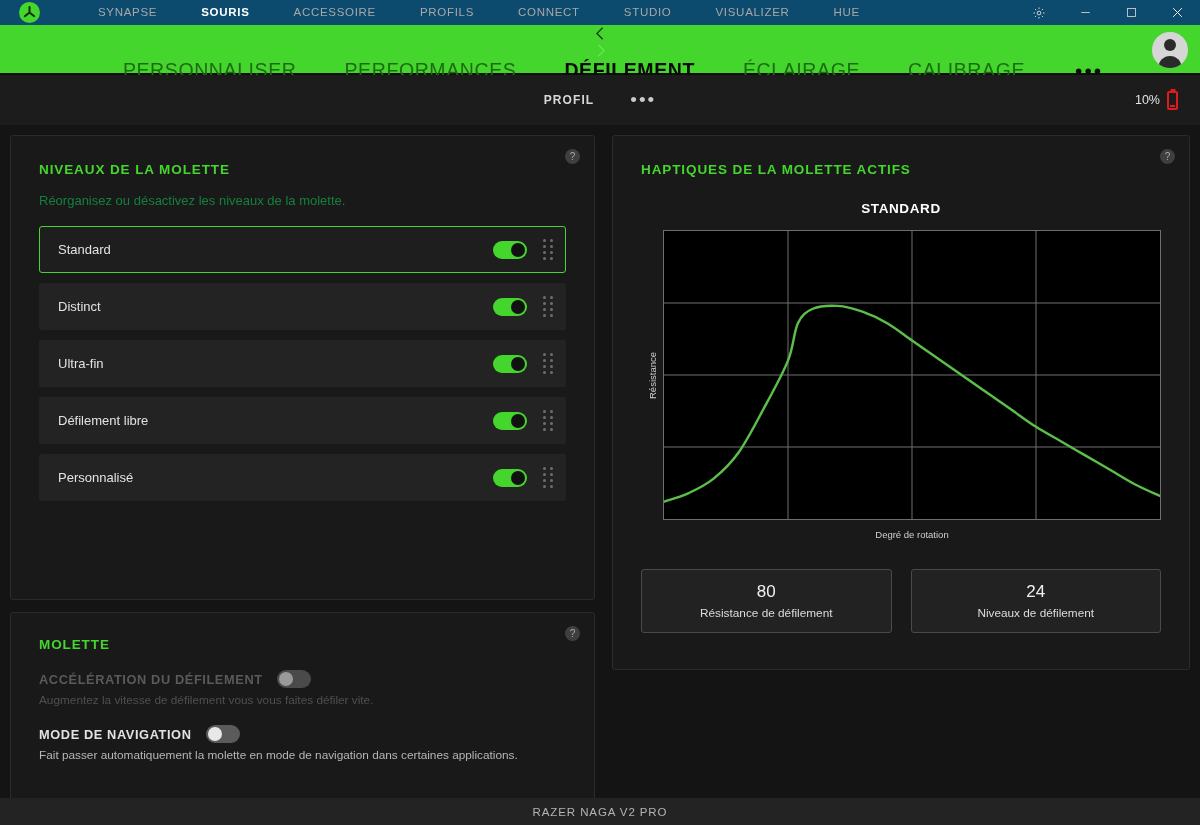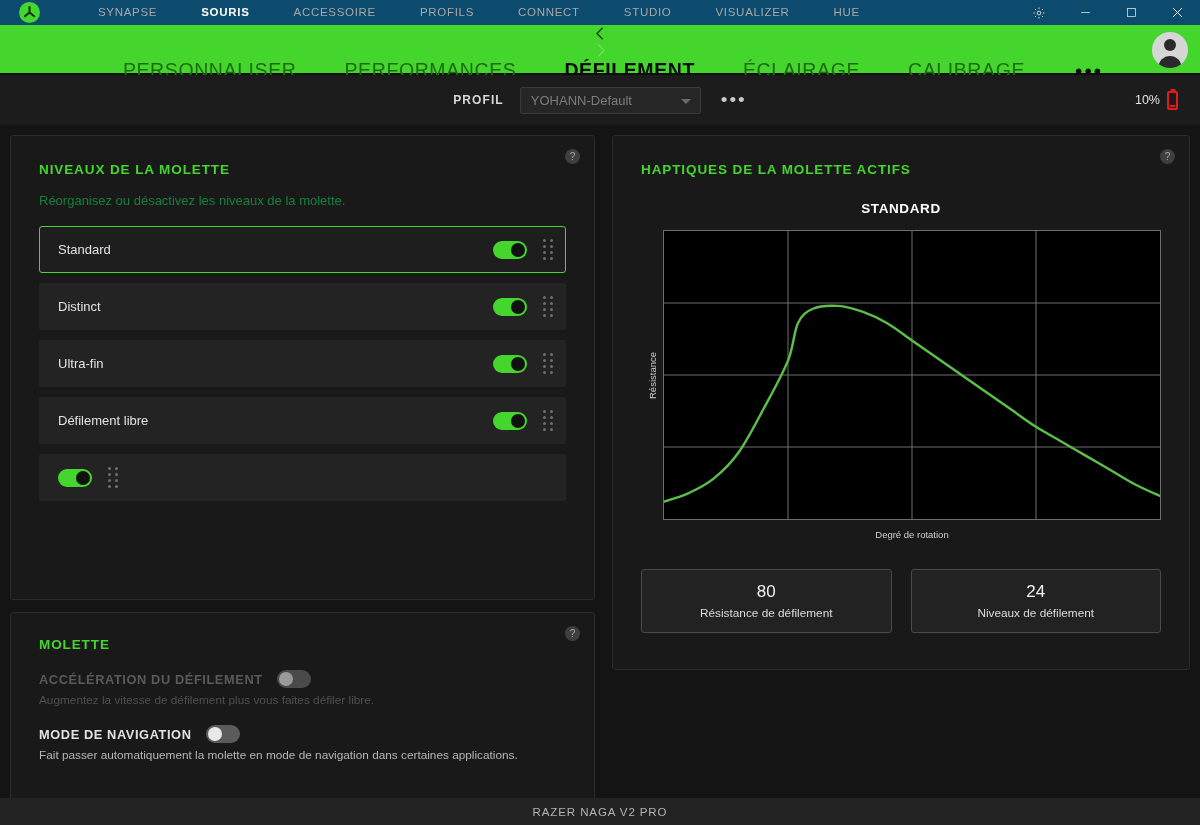--- a/index.html
+++ b/index.html
@@ -284,24 +284,20 @@
     <div class="nav-more">•••</div>
   </div>
   <div class="avatar">
     <span class="head"></span>
     <span class="body"></span>
   </div>
 </div>
 
 <div class="profilebar">
   <div class="profile-label">PROFIL</div>
-  <div class="profile-select">
-    <span>YOHANN-Default</span>
-    <span class="caret"></span>
-  </div>
   <div class="profile-dots">•••</div>
   <div class="battery">
     <span class="battery-pct">10%</span>
     <span class="battery-icon"></span>
   </div>
 </div>
 
 <div class="content">
 
   <div class="col-left">
@@ -376,20 +372,21 @@
               <i></i>
               <i></i>
               <i></i>
               <i></i>
               <i></i>
               <i></i>
             </span>
         </div>
 
         <div class="level-row">
+          <span class="level-name">Personnalisé</span>
           <span class="toggle">
               <i class="knob"></i>
             </span>
           <span class="drag-handle">
               <i></i>
               <i></i>
               <i></i>
               <i></i>
               <i></i>
               <i></i>
@@ -404,21 +401,21 @@
     <div class="card card-molette">
       <div class="help-icon">?</div>
       <div class="card-title">MOLETTE</div>
 
       <div class="mol-row">
         <span class="mol-label dim">ACCÉLÉRATION DU DÉFILEMENT</span>
         <span class="toggle off dim">
             <i class="knob"></i>
           </span>
       </div>
-      <div class="mol-desc dim">Augmentez la vitesse de défilement plus vous faites défiler libre.</div>
+      <div class="mol-desc dim">Augmentez la vitesse de défilement vous vous faites défiler vite.</div>
 
       <div class="mol-row">
         <span class="mol-label">MODE DE NAVIGATION</span>
         <span class="toggle off">
             <i class="knob"></i>
           </span>
       </div>
       <div class="mol-desc">Fait passer automatiquement la molette en mode de navigation dans certaines applications.</div>
     </div>
 

